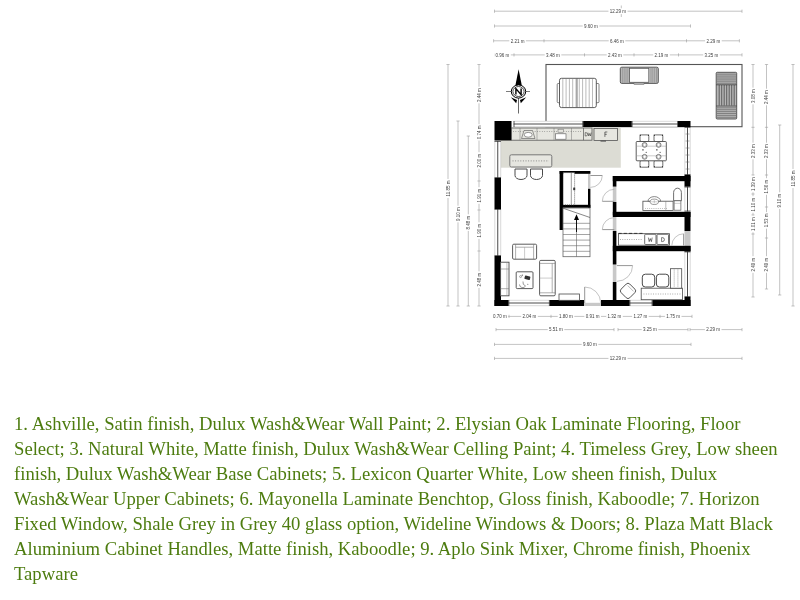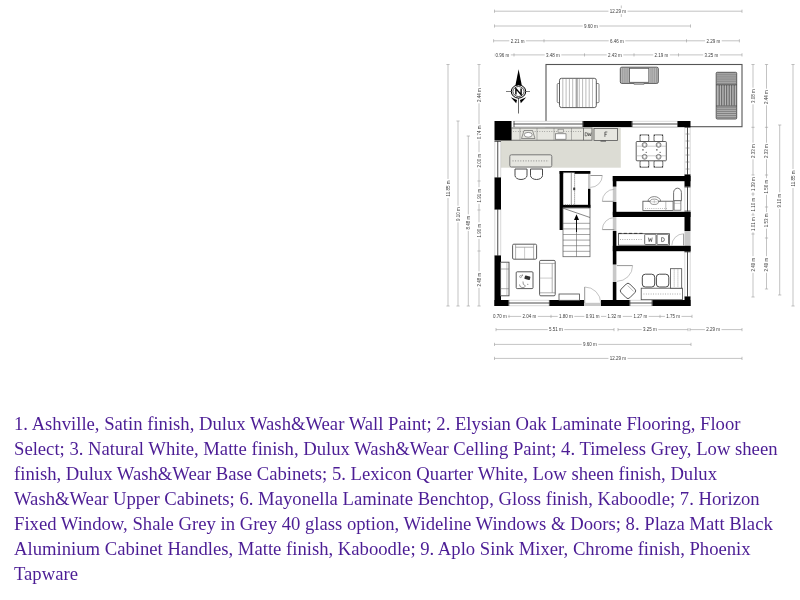--- a/index.html
+++ b/index.html
@@ -1,17 +1,17 @@
 <!DOCTYPE html>
 <html><head>
 <meta charset="utf-8">
 <style>
 html,body{margin:0;padding:0;background:#fff;width:800px;height:600px;overflow:hidden;}
 #plan{position:absolute;left:0;top:0;}
-#notes{position:absolute;left:14px;top:410.5px;width:786px;font-family:"Liberation Serif",serif;font-size:18.67px;line-height:25px;color:#4c1d95;}
+#notes{position:absolute;left:14px;top:410.5px;width:786px;font-family:"Liberation Serif",serif;font-size:18.67px;line-height:25px;color:#4d7c0f;}
 </style>
 </head>
 <body>
 
 <svg id="plan" width="800" height="600" viewBox="0 0 800 600">
 
 <rect x="546" y="64.5" width="196" height="62.2" fill="#ffffff" stroke="#555" stroke-width="1.1"></rect>
 
 <rect x="557.2" y="83.5" width="3.4" height="19.2" rx="1" fill="#fff" stroke="#4a4a4a" stroke-width="0.7"></rect>
 

